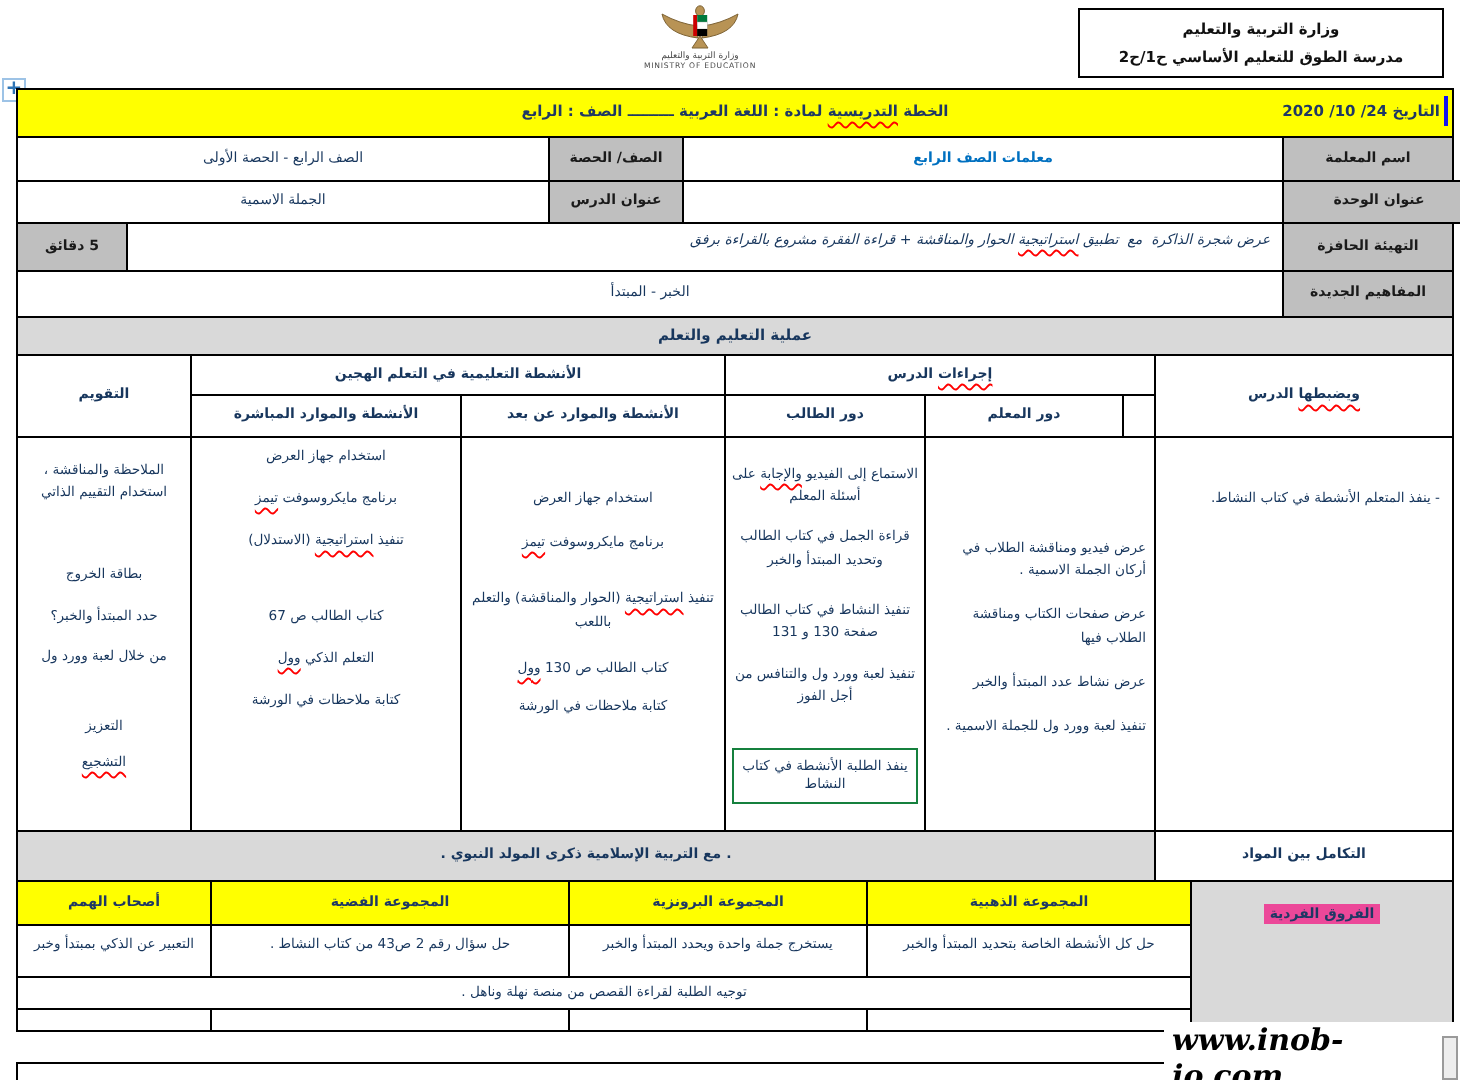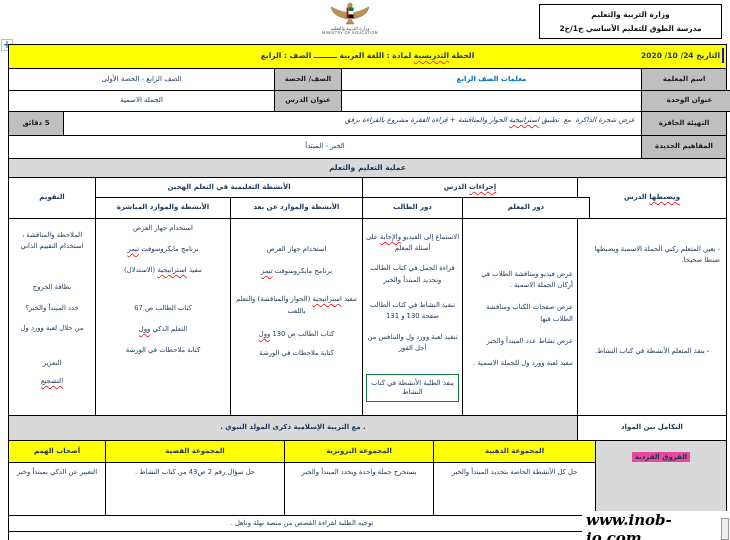--- a/index.html
+++ b/index.html
@@ -123,28 +123,27 @@
 
   <div class="cell flexc bold" style="left:577px;top:177px;width:150px;height:42px;">
       <span><span class="sq">ويضبطها</span><span> الدرس</span></span>
     </div>
   <div class="cell flexc bold" style="left:362px;top:177px;width:216px;height:21px;">
       <span><span class="sq">إجراءات</span><span> الدرس</span></span>
     </div>
   <div class="cell flexc bold" style="left:95px;top:177px;width:268px;height:21px;">الأنشطة التعليمية في التعلم الهجين</div>
   <div class="cell flexc bold" style="left:8px;top:177px;width:88px;height:42px;">التقويم</div>
 
-  <div class="cell flexc bold" style="left:462px;top:197px;width:128px;height:22px;">دور المعلم</div>
+  <div class="cell flexc bold" style="left:462px;top:197px;width:100px;height:22px;">دور المعلم</div>
   <div class="cell flexc bold" style="left:362px;top:197px;width:101px;height:22px;">دور الطالب</div>
   <div class="cell flexc bold" style="left:230px;top:197px;width:133px;height:22px;">الأنشطة والموارد عن بعد</div>
   <div class="cell flexc bold" style="left:95px;top:197px;width:136px;height:22px;">الأنشطة والموارد المباشرة</div>
 
   <div class="cell" style="left:577px;top:218px;width:150px;height:198px;">
     <div class="cc cc-outcomes">
-      <p><span>- يعين المتعلم ركني الجملة الاسمية ويضبطها ضبطا صحيحا.</span></p>
       <p><span>- ينفذ المتعلم الأنشطة في كتاب النشاط.</span></p>
     </div>
   </div>
 
   <div class="cell" style="left:462px;top:218px;width:116px;height:198px;">
     <div class="cc cc-teacher">
       <p><span>عرض فيديو ومناقشة الطلاب في أركان الجملة الاسمية .</span></p>
       <p><span>عرض صفحات الكتاب ومناقشة الطلاب فيها</span></p>
       <p><span>عرض نشاط عدد المبتدأ والخبر</span></p>
       <p><span>تنفيذ لعبة وورد ول للجملة الاسمية .</span></p>
@@ -202,21 +201,21 @@
   <div class="cell flexc diff-name" style="left:8px;top:440px;width:98px;height:23px;">أصحاب الهمم</div>
   <div class="cell" style="left:595px;top:440px;width:132px;height:76px;background:#d9d9d9;">
     <div style="text-align:center;padding-top:12px;"><span class="hl">الفروق الفردية</span></div>
   </div>
 
   <div class="cell flexc task" style="left:433px;top:462px;width:163px;height:54px;">حل كل الأنشطة الخاصة بتحديد المبتدأ والخبر</div>
   <div class="cell flexc task" style="left:284px;top:462px;width:150px;height:54px;">يستخرج جملة واحدة   ويحدد المبتدأ والخبر</div>
   <div class="cell flexc task" style="left:105px;top:462px;width:180px;height:54px;">حل سؤال رقم 2 ص43 من كتاب النشاط .</div>
   <div class="cell flexc task" style="left:8px;top:462px;width:98px;height:54px;">التعبير عن الذكي بمبتدأ وخبر</div>
 
-  <div class="cell flexc" style="left:8px;top:515px;width:588px;height:17px;font-size:6.8px;text-align:center;">توجيه الطلبة لقراءة القصص من منصة نهلة وناهل .</div>
+  <div class="cell flexc" style="left:8px;top:488px;width:588px;height:17px;font-size:6.8px;text-align:center;">توجيه الطلبة لقراءة القصص من منصة نهلة وناهل .</div>
   <div class="cell flexc" style="left:595px;top:515px;width:132px;height:17px;background:#d9d9d9;font-weight:bold;">
       <span><span>الأنشطة </span><span class="sq">الإثرائية</span></span>
     </div>
 
   <div class="cell" style="left:8px;top:531px;width:588px;height:12px;"></div>
   <div class="cell flexc" style="left:595px;top:531px;width:132px;height:12px;background:#d9d9d9;font-weight:bold;align-items:flex-start;">التأمل في الدرس</div>
 
   <div class="watermark">www.inob-io.com</div>
 
   <div class="scroll-frag"></div>

